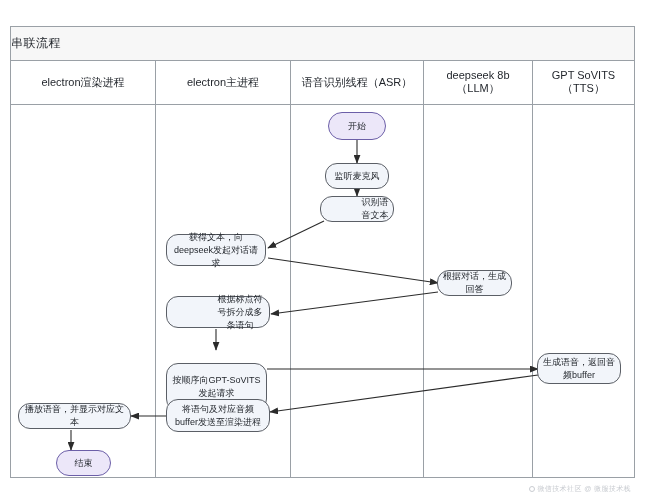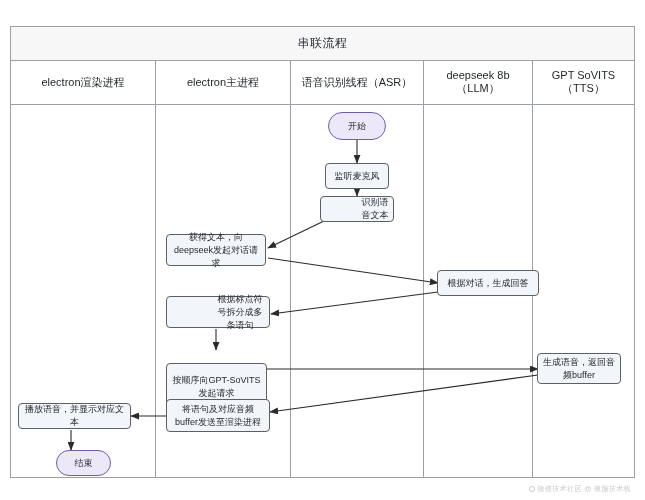--- a/index.html
+++ b/index.html
@@ -41,21 +41,20 @@
     position: absolute;
     left: 0;
     top: 0;
     width: 100%;
     height: 34px;
     background: #f7f7f7;
     border-bottom: 1px solid #9aa0a6;
     box-sizing: border-box;
     display: flex;
     align-items: center;
-    justify-content: center;
   }
   .title-band-text {
     font-size: 12px;
     color: #1f2329;
     letter-spacing: 0.5px;
   }
 
   
   .lane-header-row {
     position: absolute;
@@ -104,21 +103,21 @@
     box-sizing: border-box;
     display: flex;
     align-items: center;
     justify-content: center;
     text-align: center;
     font-size: 9px;
     line-height: 13px;
     color: #1f2329;
     border: 1px solid #5b5f66;
     background: #f2f5fa;
-    border-radius: 4px;
+    border-radius: 12px;
     padding: 2px 4px;
     z-index: 3;
   }
   .node.terminal {
     background: #ece7f9;
     border: 1px solid #6c5fa8;
     border-radius: 22px;
   }
 
   
@@ -211,21 +210,21 @@
   <div class="node" style="left:320px; top:196px; width:74px; height:26px;padding-left:40px;">识别语音文本</div>
 
   <div class="node" style="left:166px; top:234px; width:100px; height:32px;">获得文本，向deepseek发起对话请求</div>
 
   <div class="node" style="left:166px; top:296px; width:104px; height:32px;padding-left:48px;">根据标点符号拆分成多条语句</div>
 
   <div class="node" style="left:166px; top:363px; width:101px; height:48px;">按顺序向GPT-SoVITS发起请求</div>
 
   <div class="node" style="left:166px; top:399px; width:104px; height:33px;">将语句及对应音频buffer发送至渲染进程</div>
 
-  <div class="node" style="left:437px; top:270px; width:102px; height:26px;">根据对话，生成回答</div>
+  <div class="node" style="left:437px; top:270px; width:75px; height:26px;">根据对话，生成回答</div>
 
   <div class="node" style="left:537px; top:353px; width:84px; height:31px;">生成语音，返回音频buffer</div>
 
   <div class="node" style="left:18px; top:403px; width:113px; height:26px;">播放语音，并显示对应文本</div>
 
   <div class="node terminal" style="left:56px; top:450px; width:55px; height:26px;">结束</div>
 
   <div class="watermark">
     <span class="watermark-dot"></span>
     <span>微信技术社区 @ 微服技术栈</span>

